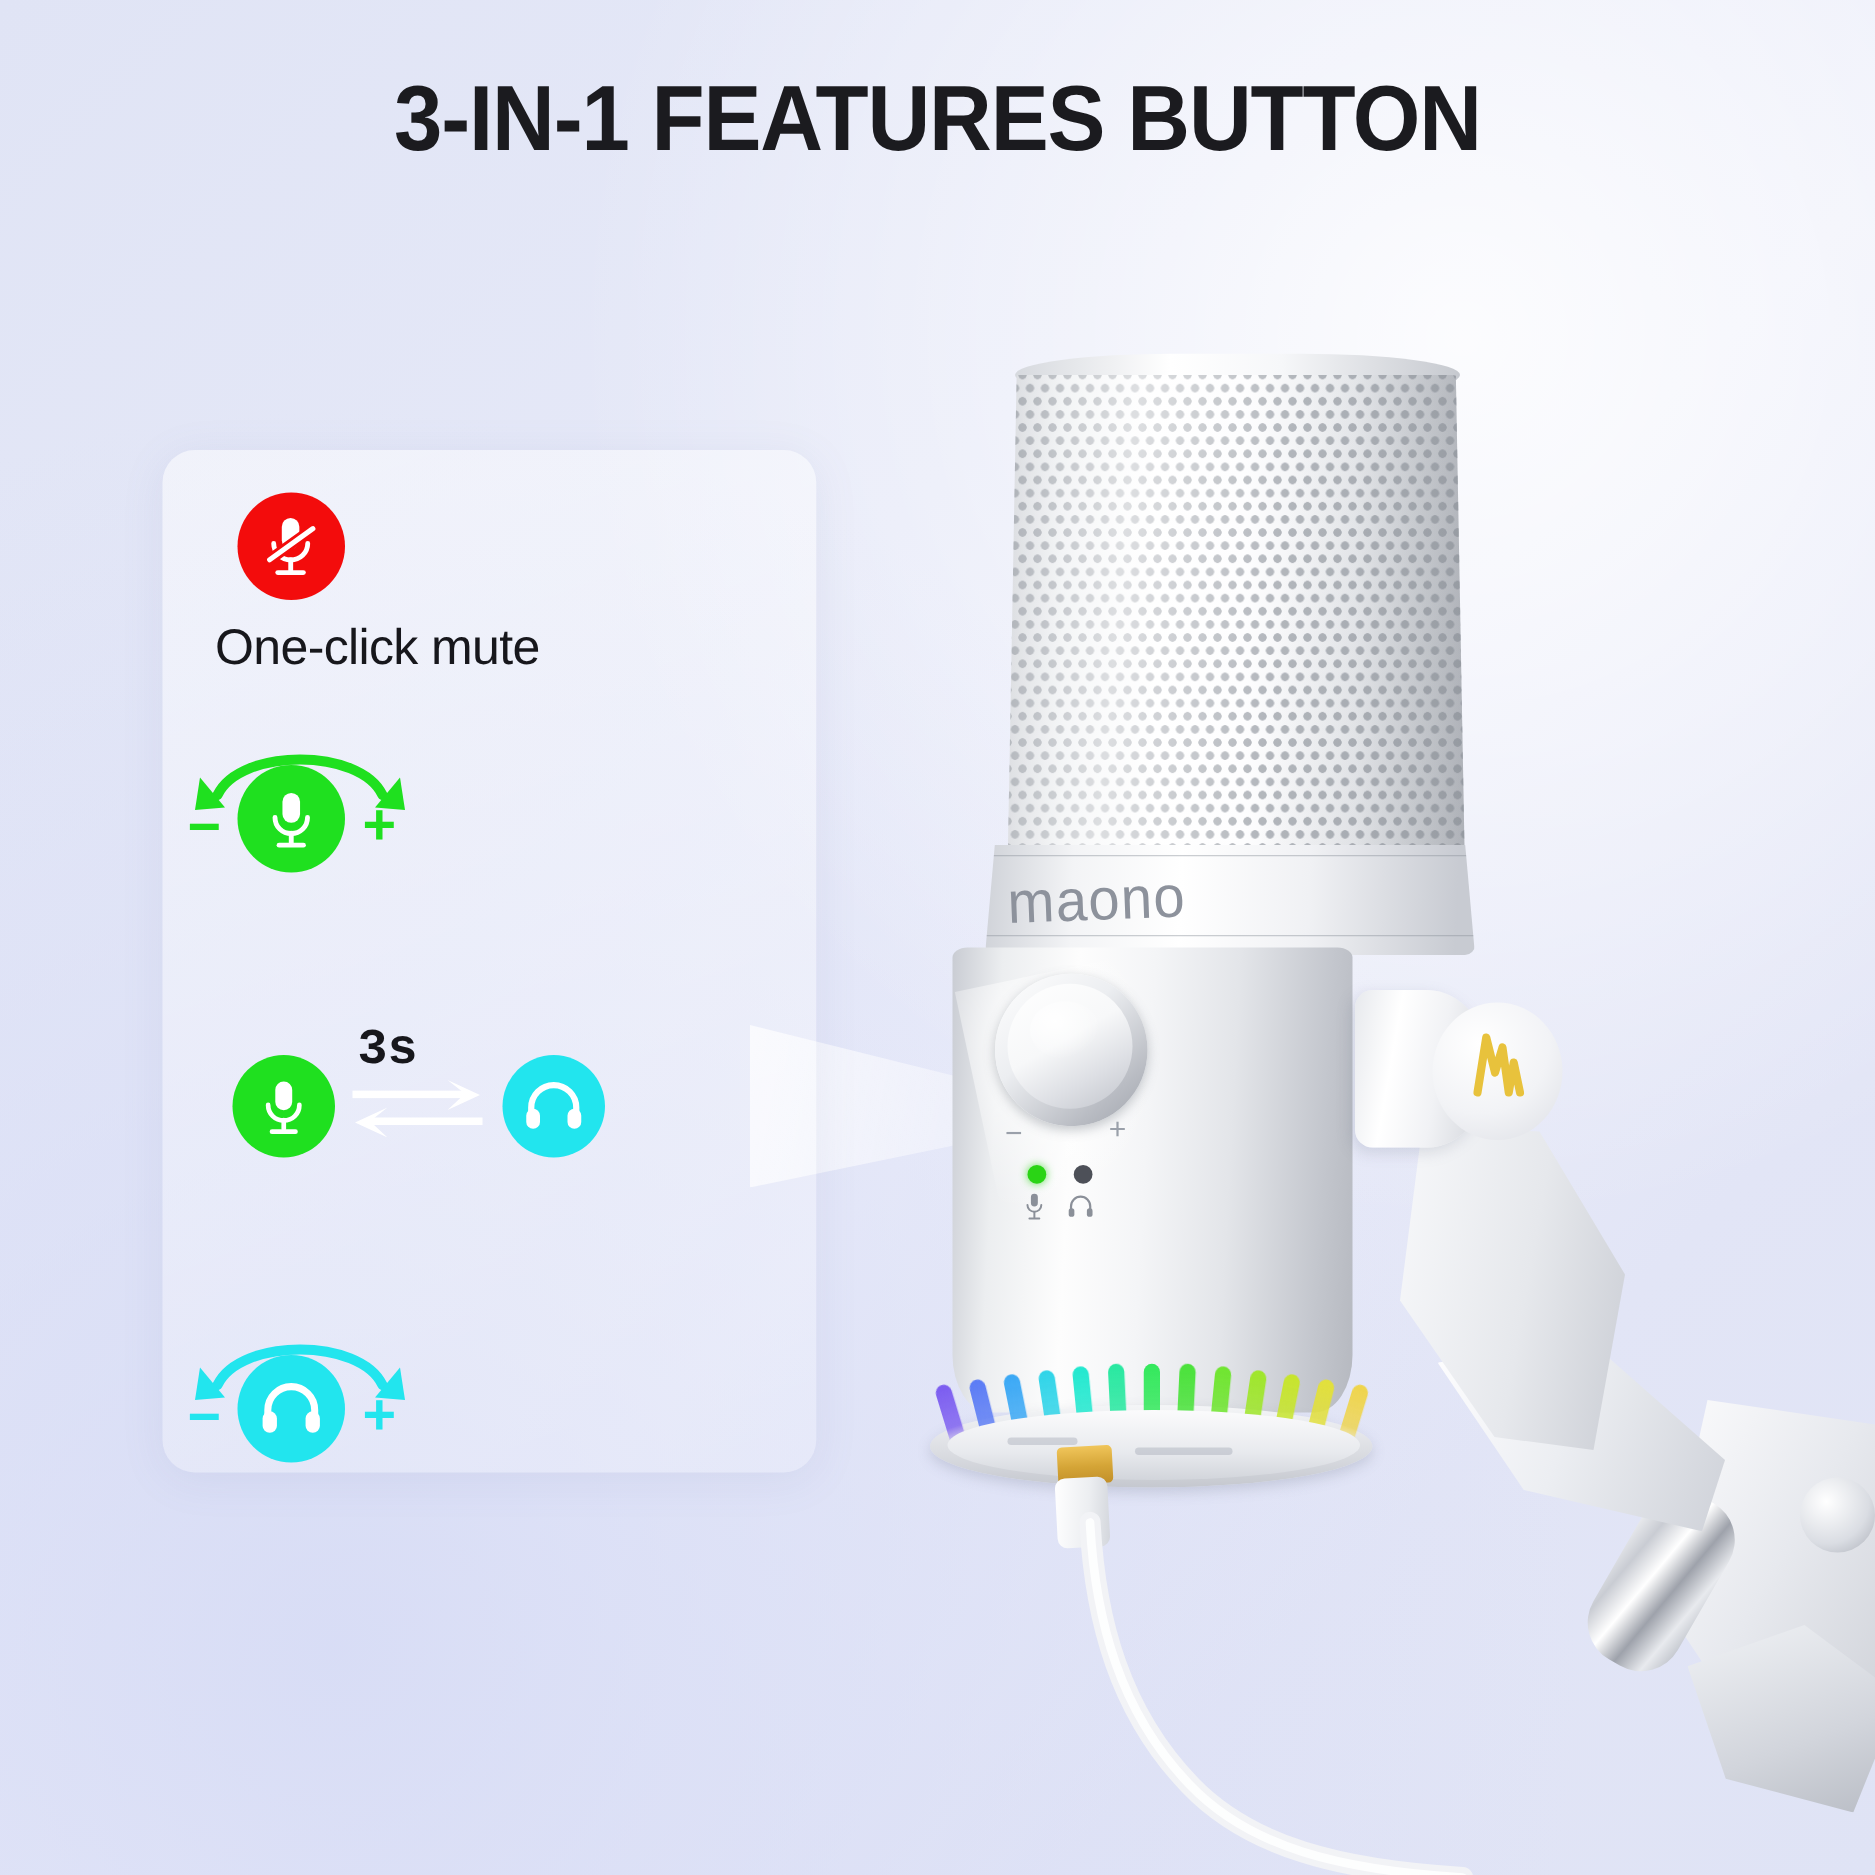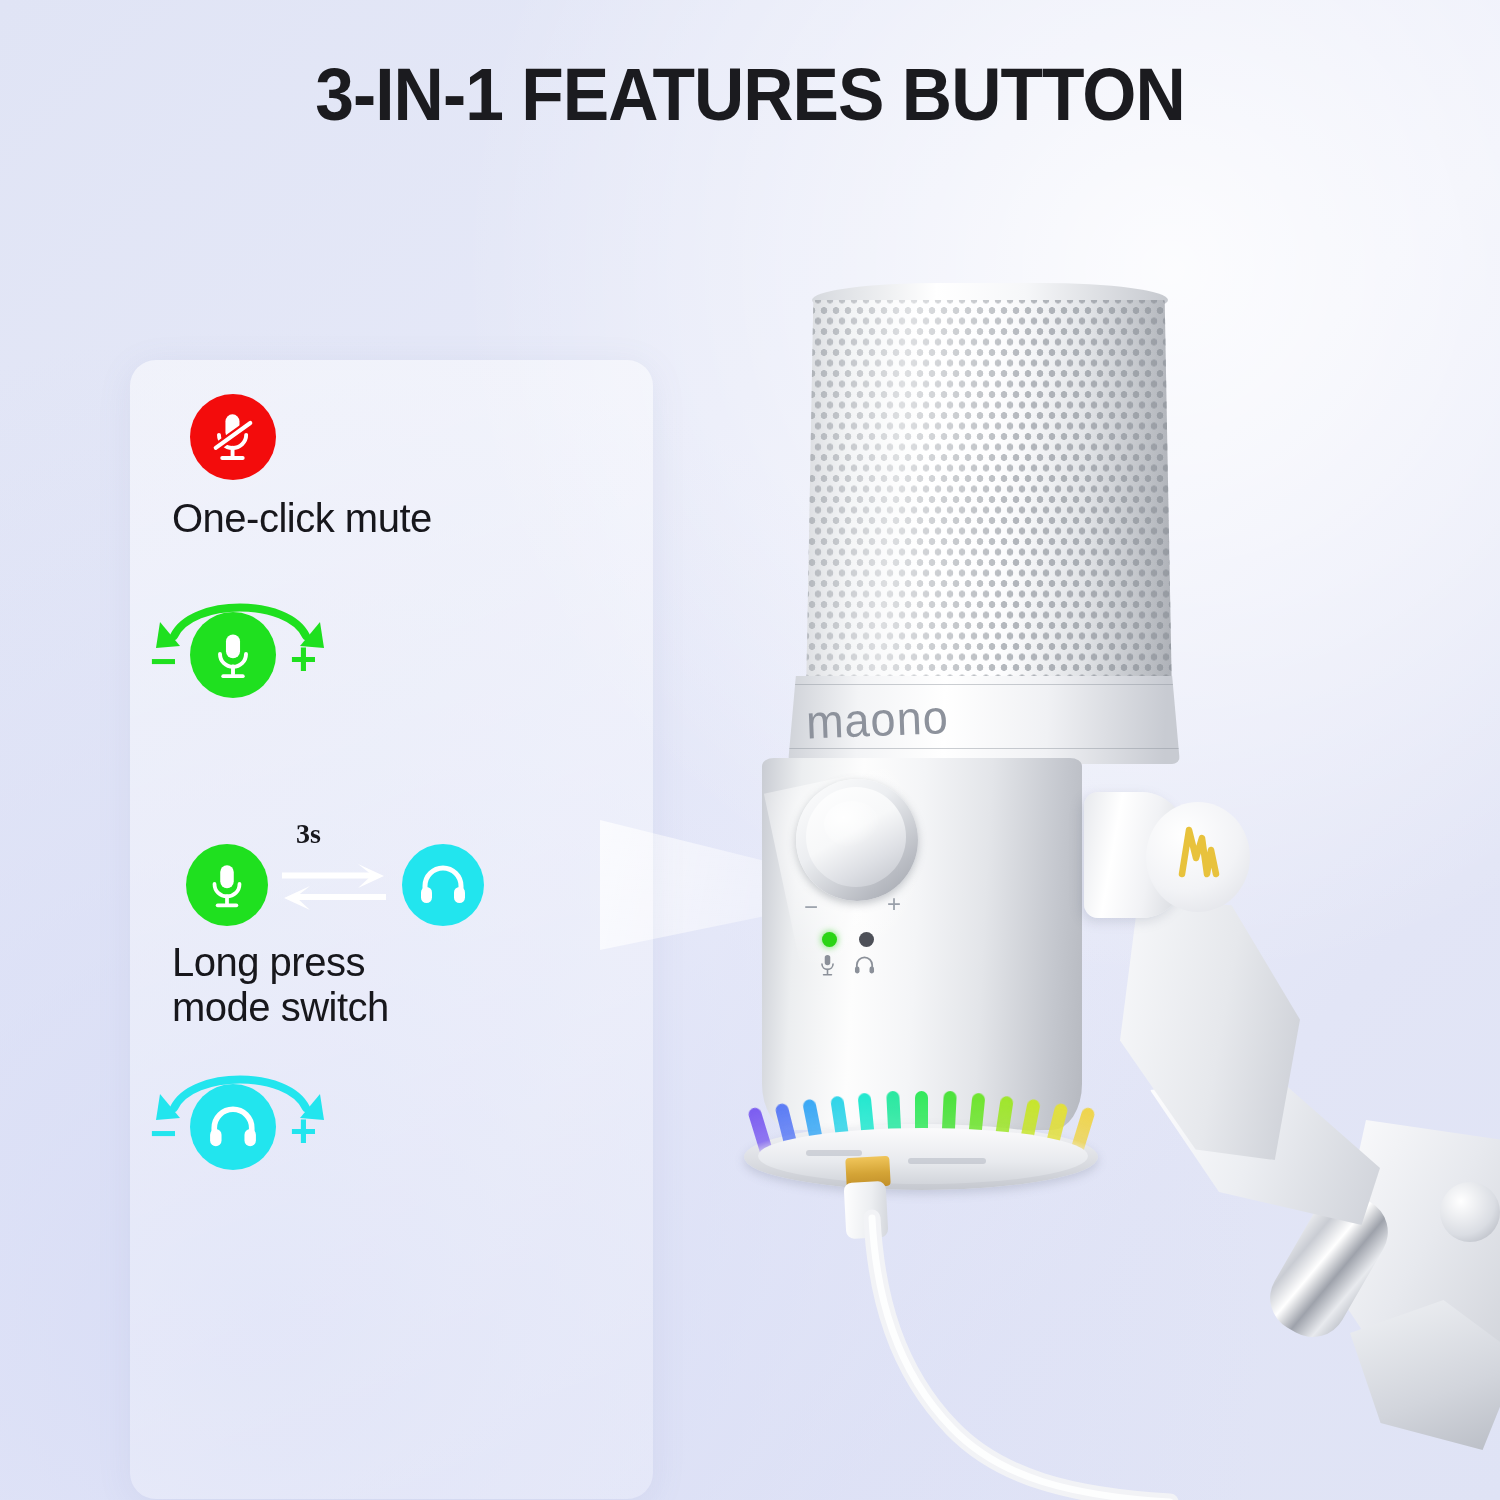--- a/index.html
+++ b/index.html
@@ -49,21 +49,21 @@
     filter: blur(0.6px);
     pointer-events: none;
   }
 
   
   .panel {
     position: absolute;
     left: 130px;
     top: 360px;
     width: 512px;
-    height: 1139px;
+    height: 818px;
     background: linear-gradient(160deg, rgba(255,255,255,0.50), rgba(255,255,255,0.22));
     border-radius: 26px;
     box-shadow: 0 6px 34px rgba(120,130,180,0.10);
     padding-left: 11px;
   }
   .feature {
     position: absolute;
     left: 0;
     width: 512px;
   }
@@ -108,26 +108,26 @@
     line-height: 1;
     font-family: "Liberation Sans", sans-serif;
   }
   .sign.minus-g { color: #1fe01f; left: 20px; top: 44px; }
   .sign.plus-g  { color: #1fe01f; left: 160px; top: 42px; }
   .sign.minus-c { color: #22e5ee; left: 20px; top: 44px; }
   .sign.plus-c  { color: #22e5ee; left: 160px; top: 42px; }
 
   .three-s {
     position: absolute;
-    left: 166px;
+    left: 156px;
     top: -14px;
-    font-size: 28px;
+    font-size: 40px;
     font-weight: 700;
     color: #17171c;
-    font-family: Liberation Serif, serif;
+    font-family: Liberation Mono, monospace;
   }
   .swap-arrows { position: absolute; left: 150px; top: 30px; }
 
   
   .mic-scene { position: absolute; left: 0; top: 0; width: 1500px; height: 1500px; }
   .mic-grille {
     position: absolute;
     left: 806px; top: 300px;
     width: 366px; height: 400px;
     border-radius: 10px / 14px;
@@ -518,22 +518,20 @@
           </svg>
         </div>
         <div class="badge b-hp3s">
           <svg width="48" height="42" viewBox="0 0 48 42" fill="none">
             <path d="M6 30V22a18 18 0 0 1 36 0v8" stroke="#ffffff" stroke-width="5" fill="none" stroke-linecap="round"></path>
             <rect x="2" y="23" width="11" height="16" rx="5.5" fill="#ffffff"></rect>
             <rect x="35" y="23" width="11" height="16" rx="5.5" fill="#ffffff"></rect>
           </svg>
         </div>
       </div>
-      <div class="label">Long press
-mode switch</div>
     </div>
 
     <div class="feature" style="top:706px">
       <div class="icon-row">
         <div class="arc-wrap">
           <svg width="200" height="74" viewBox="0 0 200 74" fill="none">
             <path d="M34 56 C 52 18, 148 18, 166 56" stroke="#22e5ee" stroke-width="8" fill="none" stroke-linecap="round"></path>
             <path d="M20 42 L40 66 L16 68 Z" fill="#22e5ee"></path>
             <path d="M180 42 L160 66 L184 68 Z" fill="#22e5ee"></path>
           </svg>

